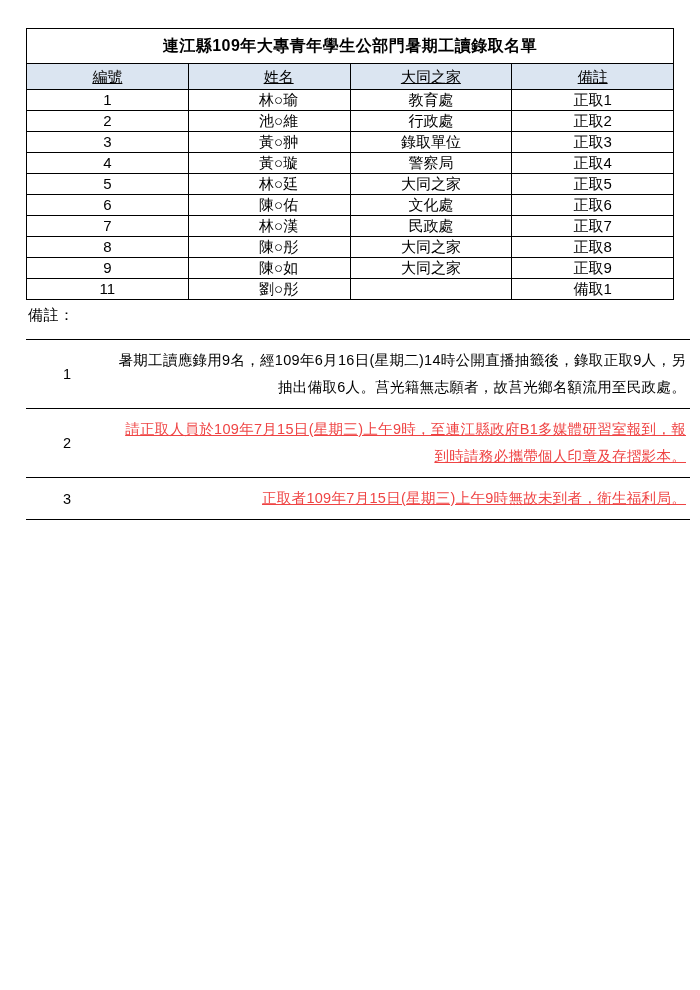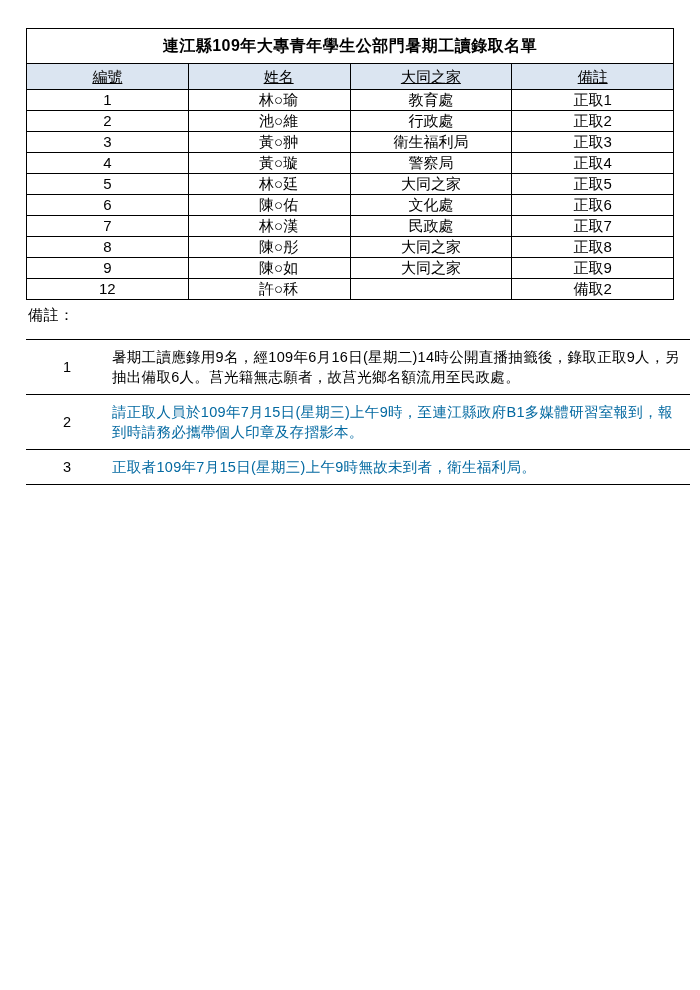--- a/index.html
+++ b/index.html
@@ -88,26 +88,26 @@
   table.remarks tr:last-child td {
     border-bottom: 1px solid #000000;
   }
   table.remarks td.rnum {
     width: 74px;
     text-align: center;
     vertical-align: middle;
   }
   table.remarks td.rtext {
     width: 574px;
-    line-height: 20px;
+    line-height: 27px;
     letter-spacing: 0.3px;
-    text-align: left;
+    text-align: right;
     margin-left: 21px;
   }
-  .blue { color: #0369a1; }
+  .blue { color: #ef4444; text-decoration: underline; }
 </style>
 </head>
 <body>
 
 <div class="page">
 
   <table class="roster">
     <tbody>
         <tr class="title-row">
       <td colspan="4">連江縣109年大專青年學生公部門暑期工讀錄取名單</td>
@@ -127,21 +127,21 @@
     </tr>
     <tr>
       <td class="num">2</td>
       <td class="name">池○維</td>
       <td class="unit">行政處</td>
       <td class="note">正取2</td>
     </tr>
     <tr>
       <td class="num">3</td>
       <td class="name">黃○翀</td>
-      <td class="unit">衛生福利局</td>
+      <td class="unit">錄取單位</td>
       <td class="note">正取3</td>
     </tr>
     <tr>
       <td class="num">4</td>
       <td class="name">黃○璇</td>
       <td class="unit">警察局</td>
       <td class="note">正取4</td>
     </tr>
     <tr>
       <td class="num">5</td>
@@ -167,24 +167,24 @@
       <td class="unit">大同之家</td>
       <td class="note">正取8</td>
     </tr>
     <tr>
       <td class="num">9</td>
       <td class="name">陳○如</td>
       <td class="unit">大同之家</td>
       <td class="note">正取9</td>
     </tr>
     <tr>
-      <td class="num">12</td>
-      <td class="name">許○秝</td>
+      <td class="num">11</td>
+      <td class="name">劉○彤</td>
       <td class="unit"></td>
-      <td class="note">備取2</td>
+      <td class="note">備取1</td>
     </tr>
   </tbody>
     </table>
 
   <div class="remarks-label">備註：</div>
 
   <table class="remarks">
     <tbody>
         <tr>
       <td class="rnum">1</td>

